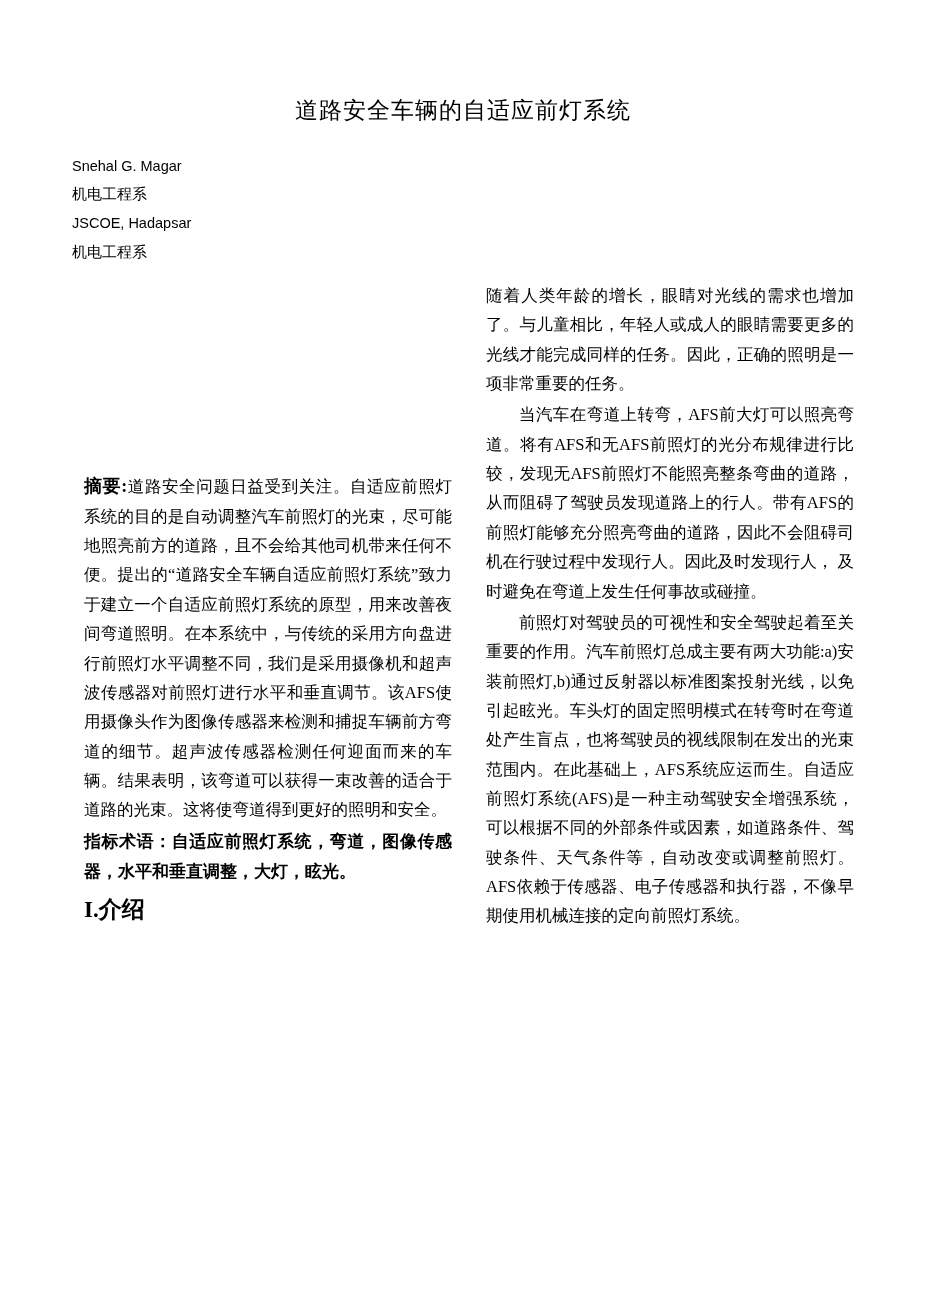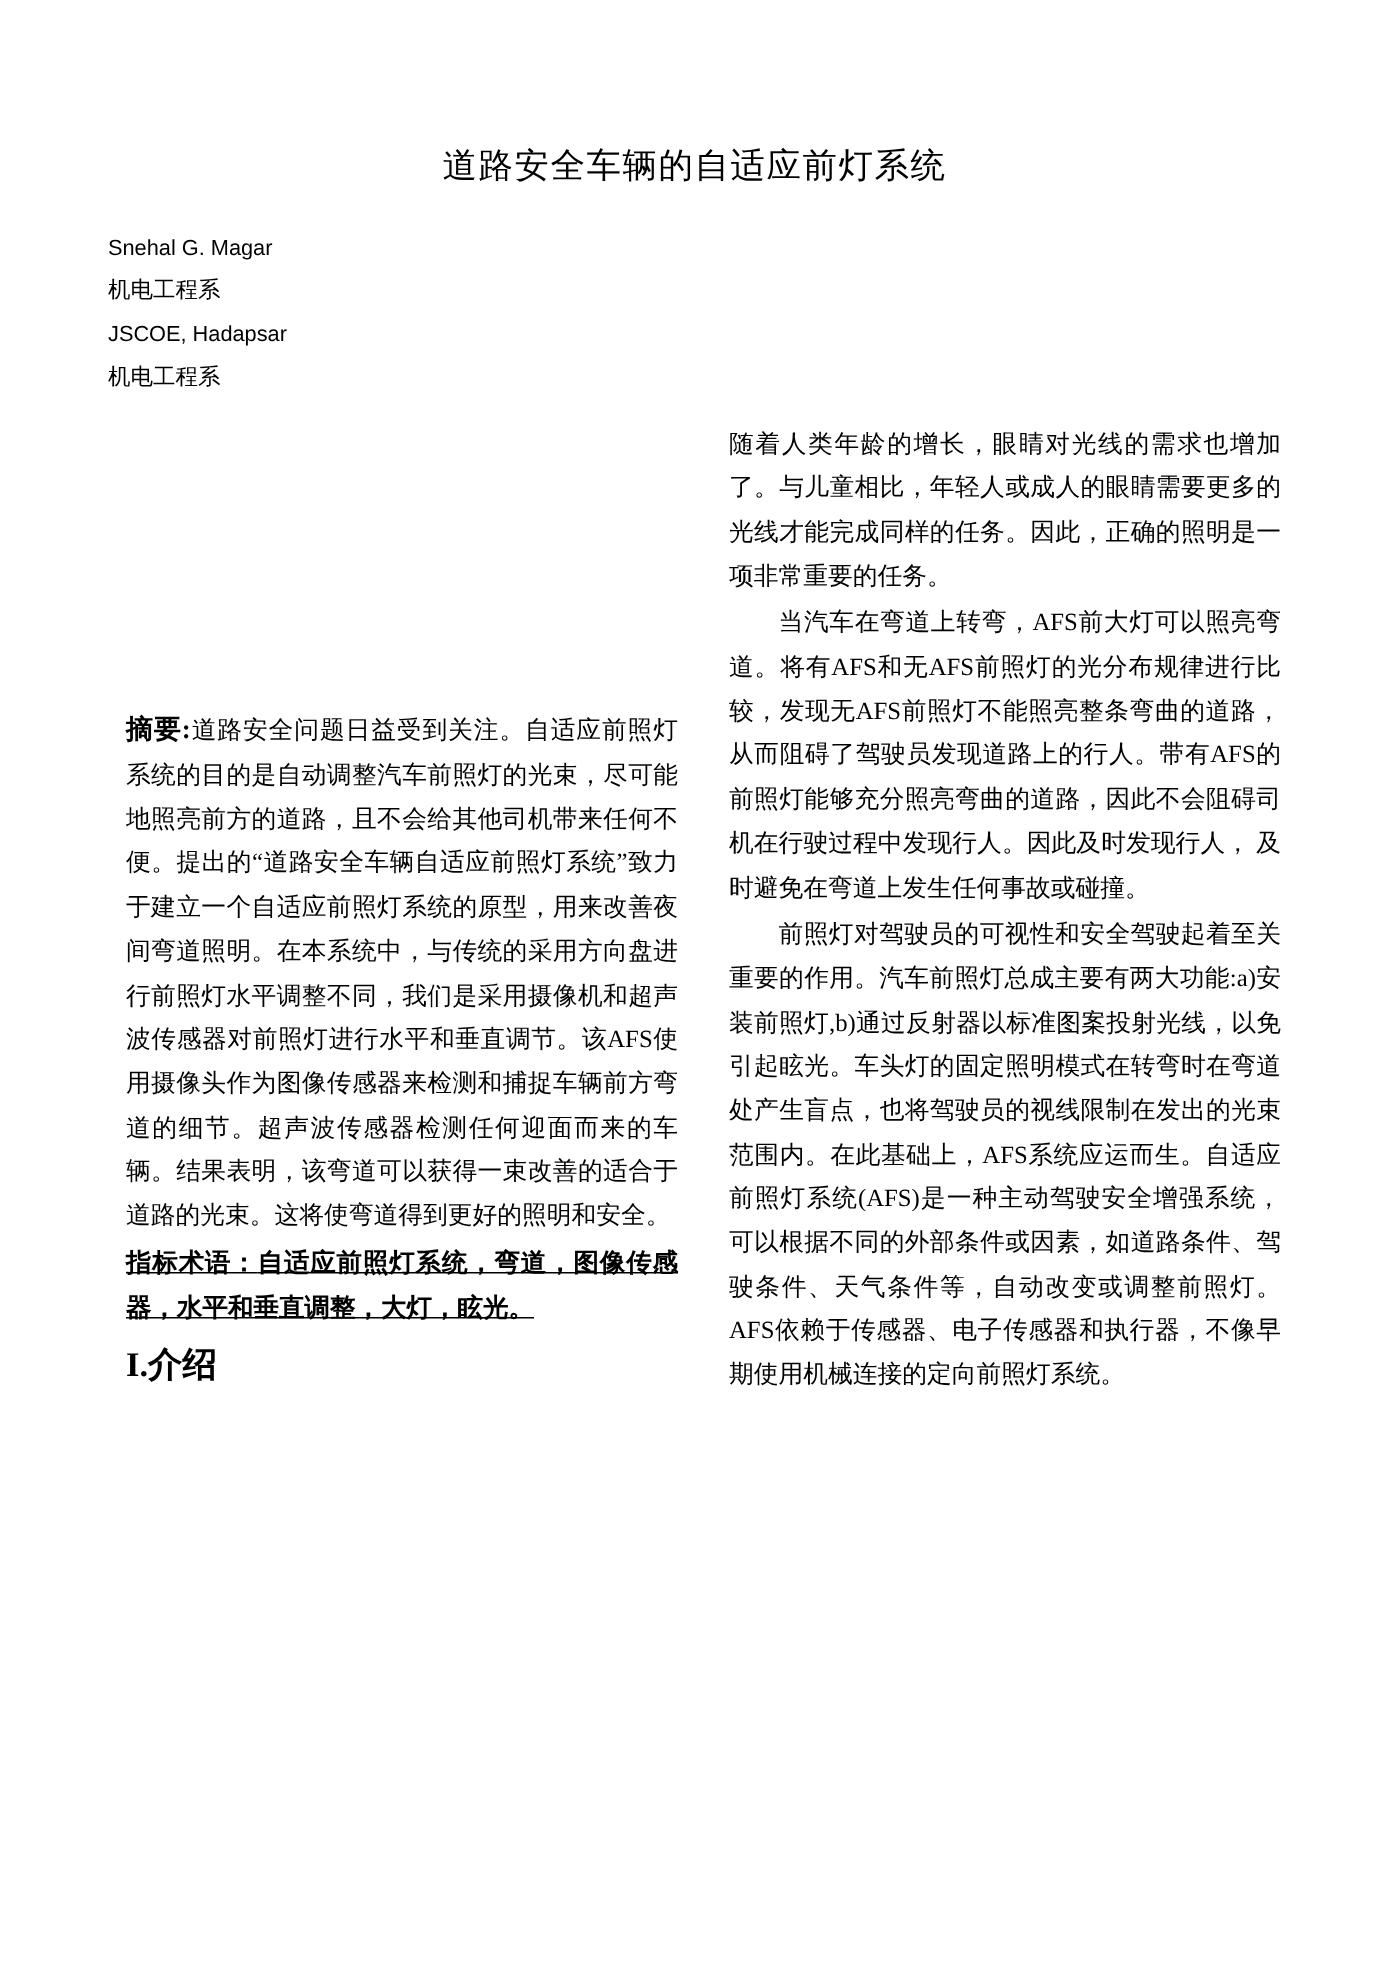--- a/index.html
+++ b/index.html
@@ -61,21 +61,20 @@
   }
   .abstract-head {
     font-weight: bold;
     font-size: 18px;
   }
   .keywords {
     font-weight: bold;
     font-size: 17px;
     line-height: 1.8;
     margin-top: 14px;
-    text-decoration: underline;
   }
   .section-head {
     font-weight: bold;
     font-size: 23px;
     margin-top: 10px;
     margin-bottom: 2px;
   }
 </style>
 </head>
 <body>

